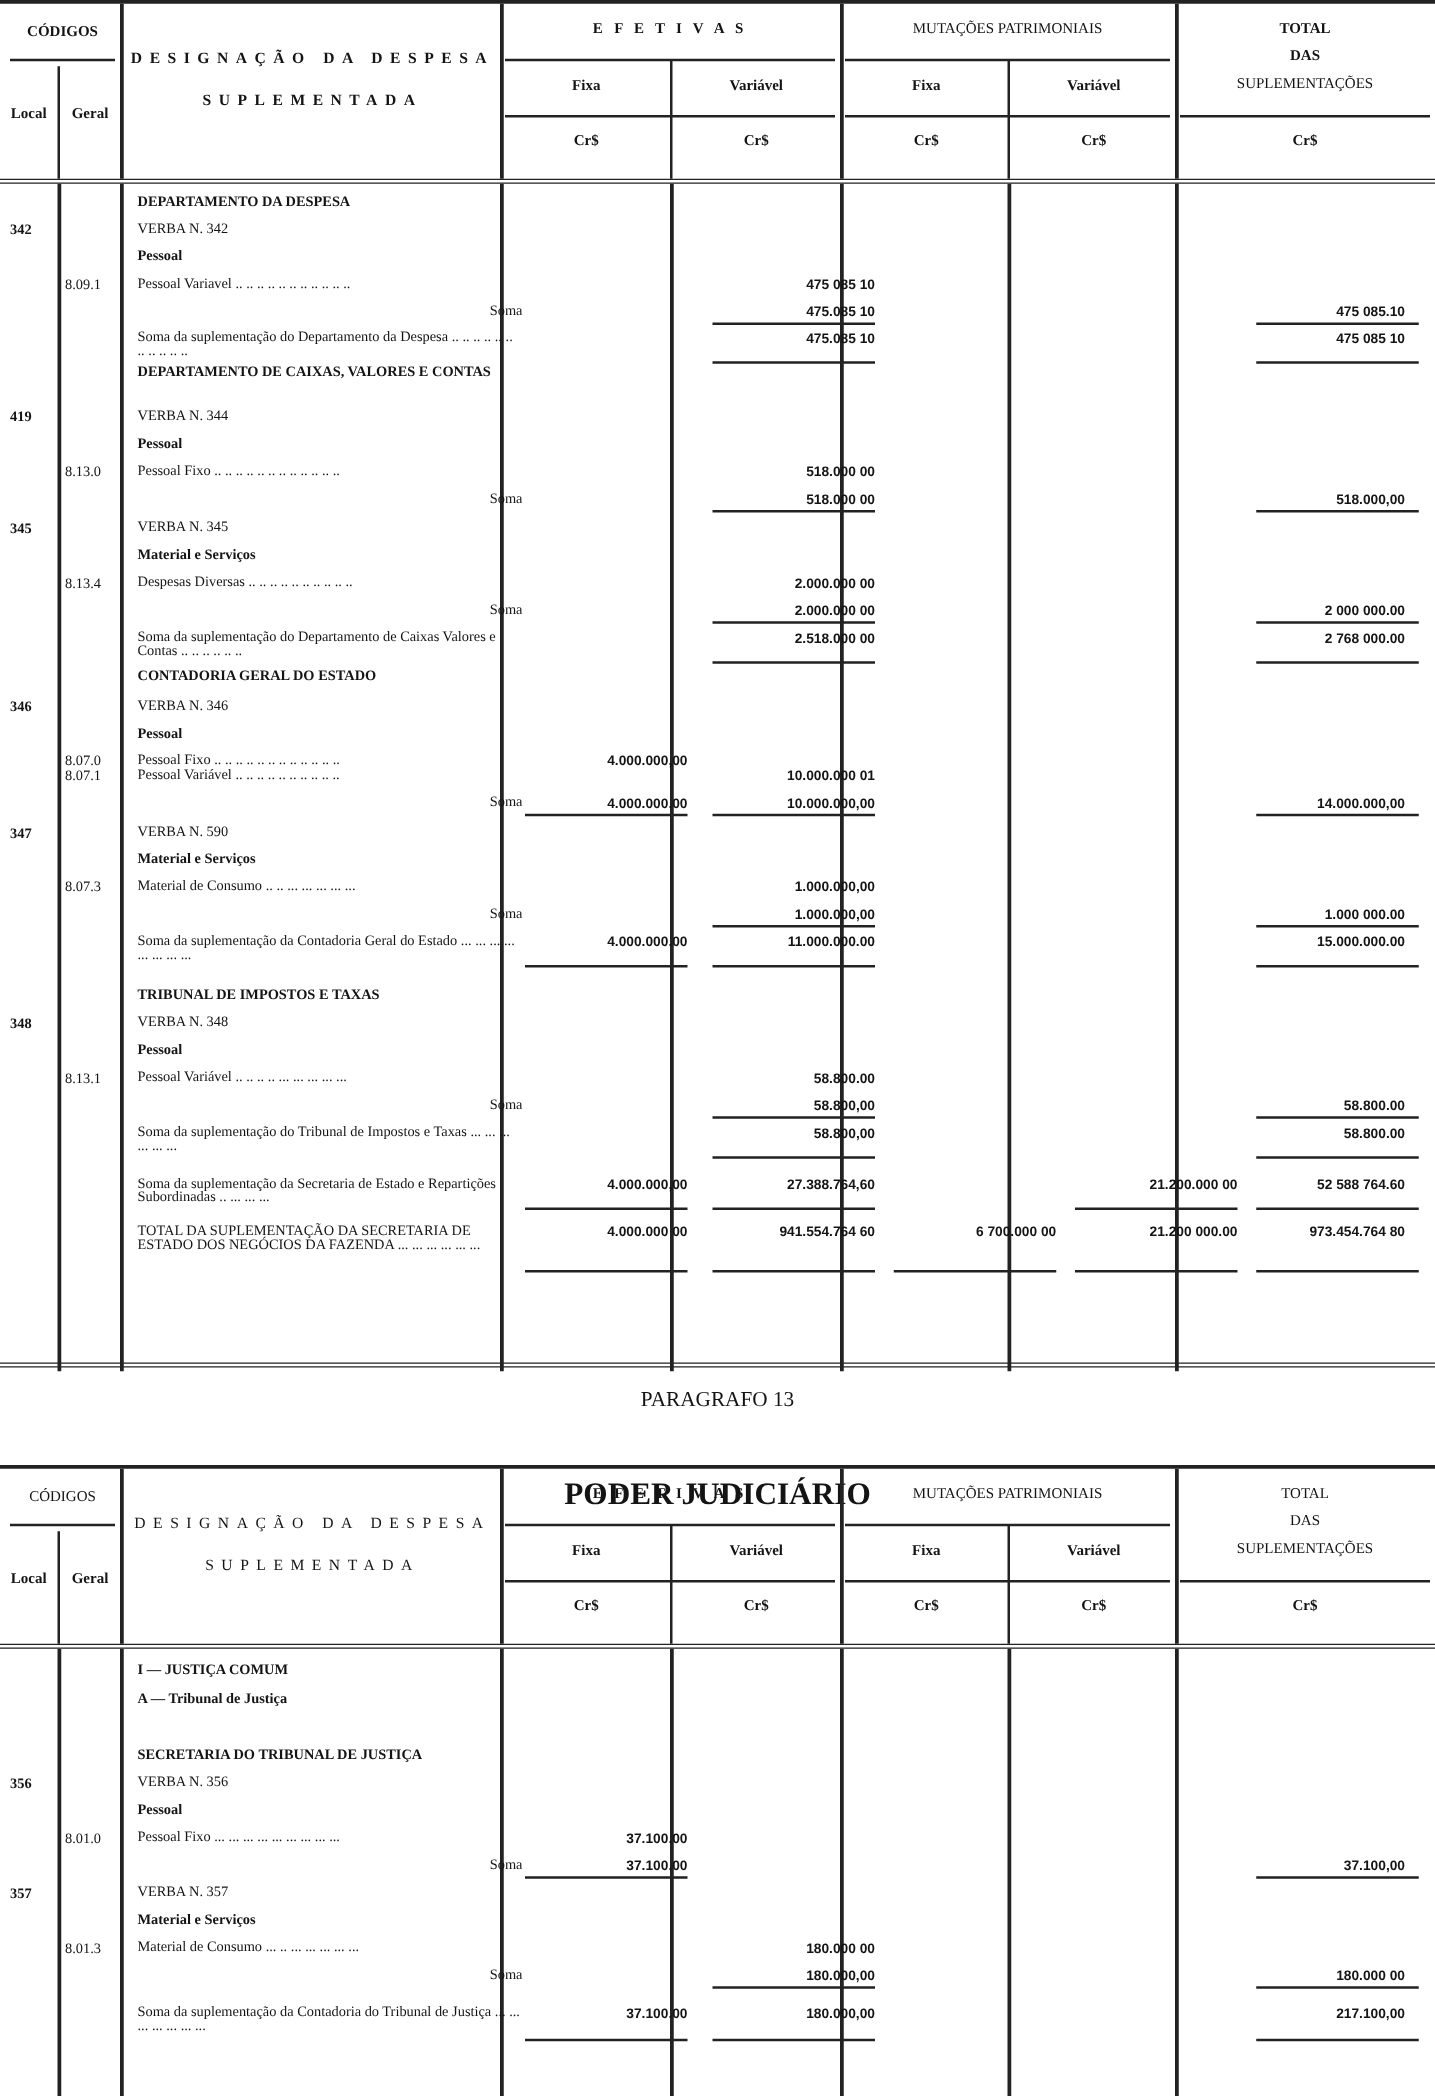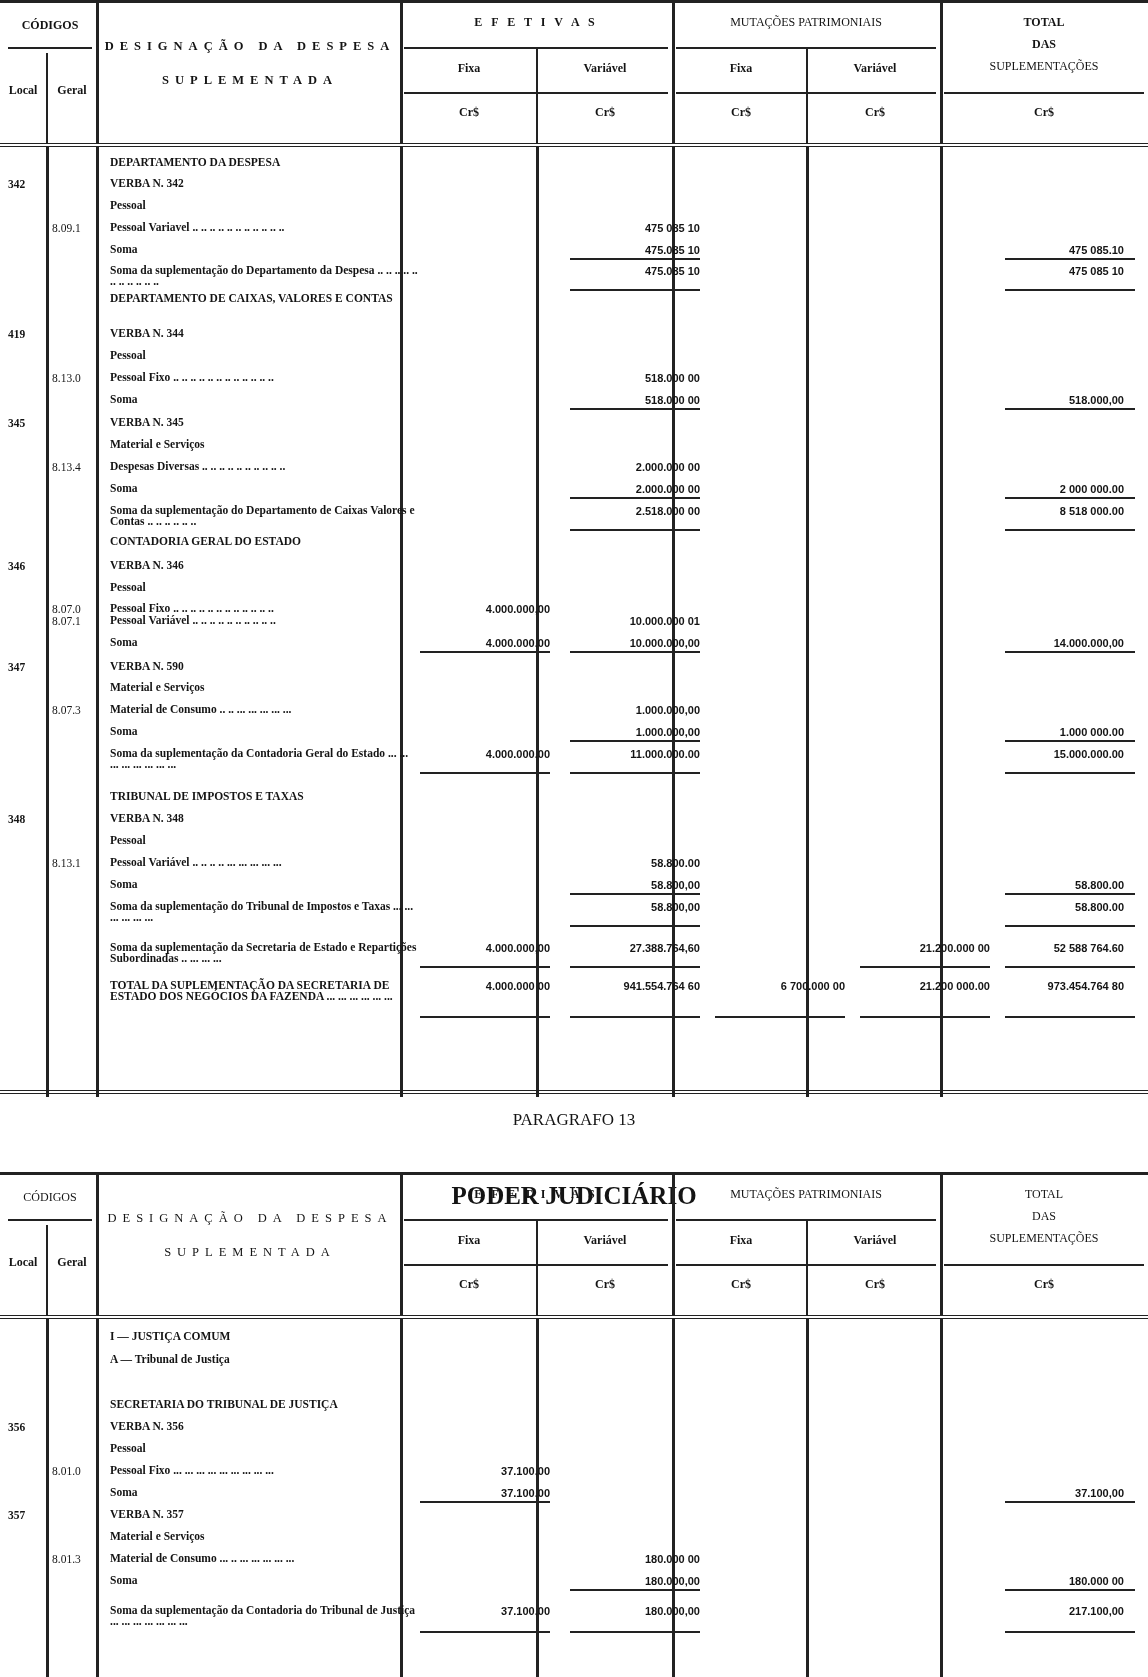--- a/index.html
+++ b/index.html
@@ -8,23 +8,23 @@
   .hdr{position:relative;height:140px;border-top:3px solid #222;border-bottom:4px double #222;}
   .vline{position:absolute;top:0;bottom:0;width:0;border-left:3px solid #222;}
   .vthin{position:absolute;width:0;border-left:2px solid #222;}
   .hl{position:absolute;height:0;border-top:2px solid #222;}
   .htxt{position:absolute;font-weight:bold;font-size:12px;text-align:center;}
   .spaced{letter-spacing:6px;font-size:12.5px;}
   .body{position:relative;}
   .row{position:absolute;left:0;width:1148px;font-size:11.5px;}
   .c-local{position:absolute;left:8px;width:40px;font-weight:bold;}
   .c-geral{position:absolute;left:52px;width:48px;}
-  .c-desc{position:absolute;left:110px;width:308px;line-height:11px;font-weight:bold;}
+  .c-desc{position:absolute;left:110px;width:308px;line-height:11px;}
   .c-desc.b{font-weight:bold;}
-  .c-desc.r{text-align:left;}
+  .c-desc.r{text-align:right;}
   .num{position:absolute;width:130px;text-align:right;font-family:"Liberation Sans","DejaVu Sans",sans-serif;font-weight:bold;font-size:11px;}
   .n1{left:420px;} .n2{left:570px;} .n3{left:715px;} .n4{left:860px;} .n5{left:994px;}
   .ul{position:absolute;height:0;border-top:2px solid #222;width:130px;}
   .title{position:absolute;width:1148px;text-align:center;font-weight:bold;}
 </style>
 </head>
 <body>
 
 <div class="tbl" style="top:0;">
   <div class="hdr">
@@ -136,21 +136,21 @@
         <div class="c-desc r">Soma</div>
         <div class="num n2">2.000.000 00</div>
         <div class="ul" style="left: 570px; top: 14px;"></div>
         <div class="num n5">2 000 000.00</div>
         <div class="ul" style="left: 1005px; top: 14px;"></div>
       </div>
       <div class="row" style="top: 358px;">
         <div class="c-desc">Soma da suplementação do Departamento de Caixas Valores e Contas .. .. .. .. .. ..</div>
         <div class="num n2">2.518.000 00</div>
         <div class="ul" style="left: 570px; top: 24px;"></div>
-        <div class="num n5">8 518 000.00</div>
+        <div class="num n5">2 768 000.00</div>
         <div class="ul" style="left: 1005px; top: 24px;"></div>
       </div>
       <div class="row" style="top: 389px;">
         <div class="c-desc b">CONTADORIA GERAL DO ESTADO</div>
       </div>
       <div class="row" style="top: 413px;">
         <div class="c-local">346</div>
         <div class="c-desc">VERBA N. 346</div>
       </div>
       <div class="row" style="top: 435px;">

